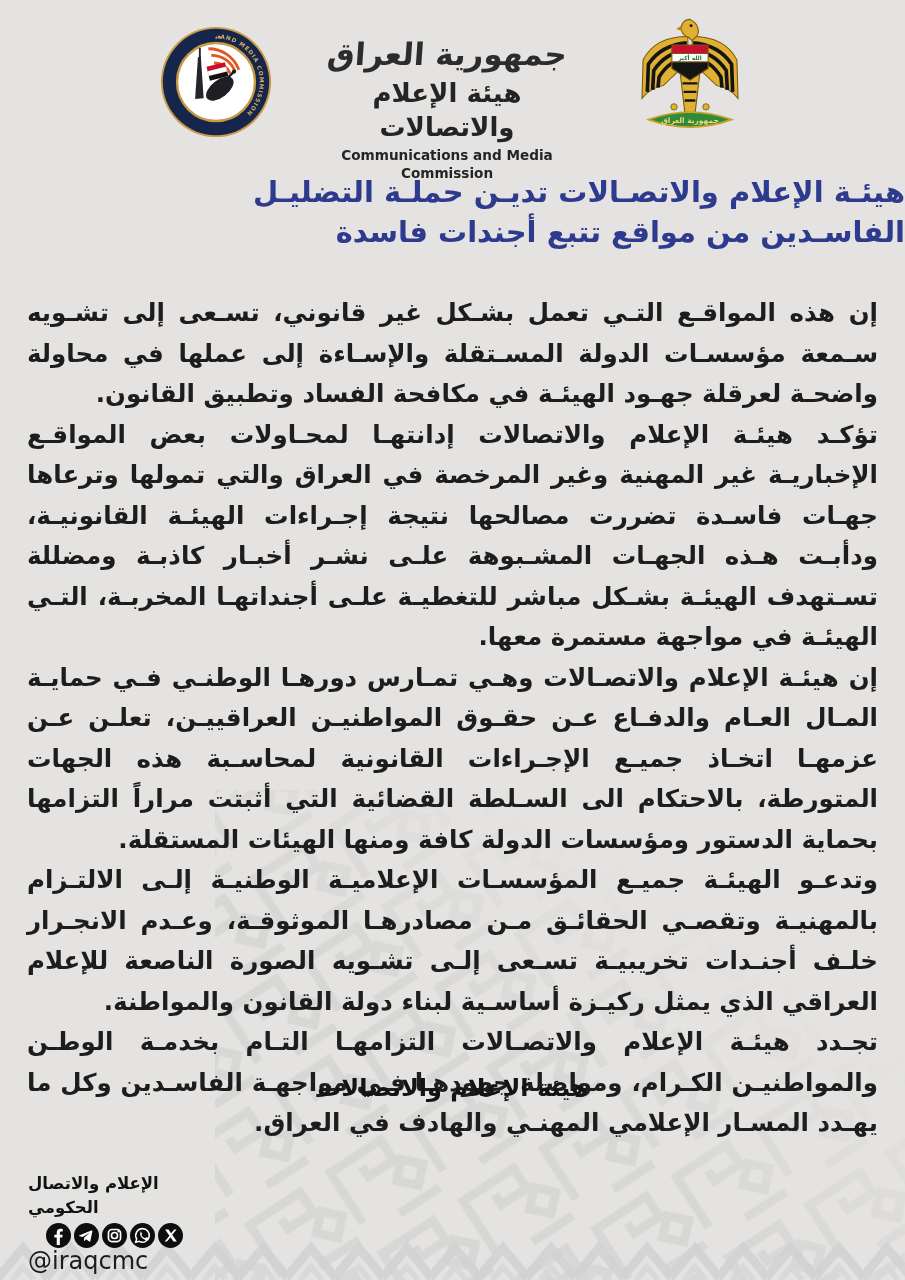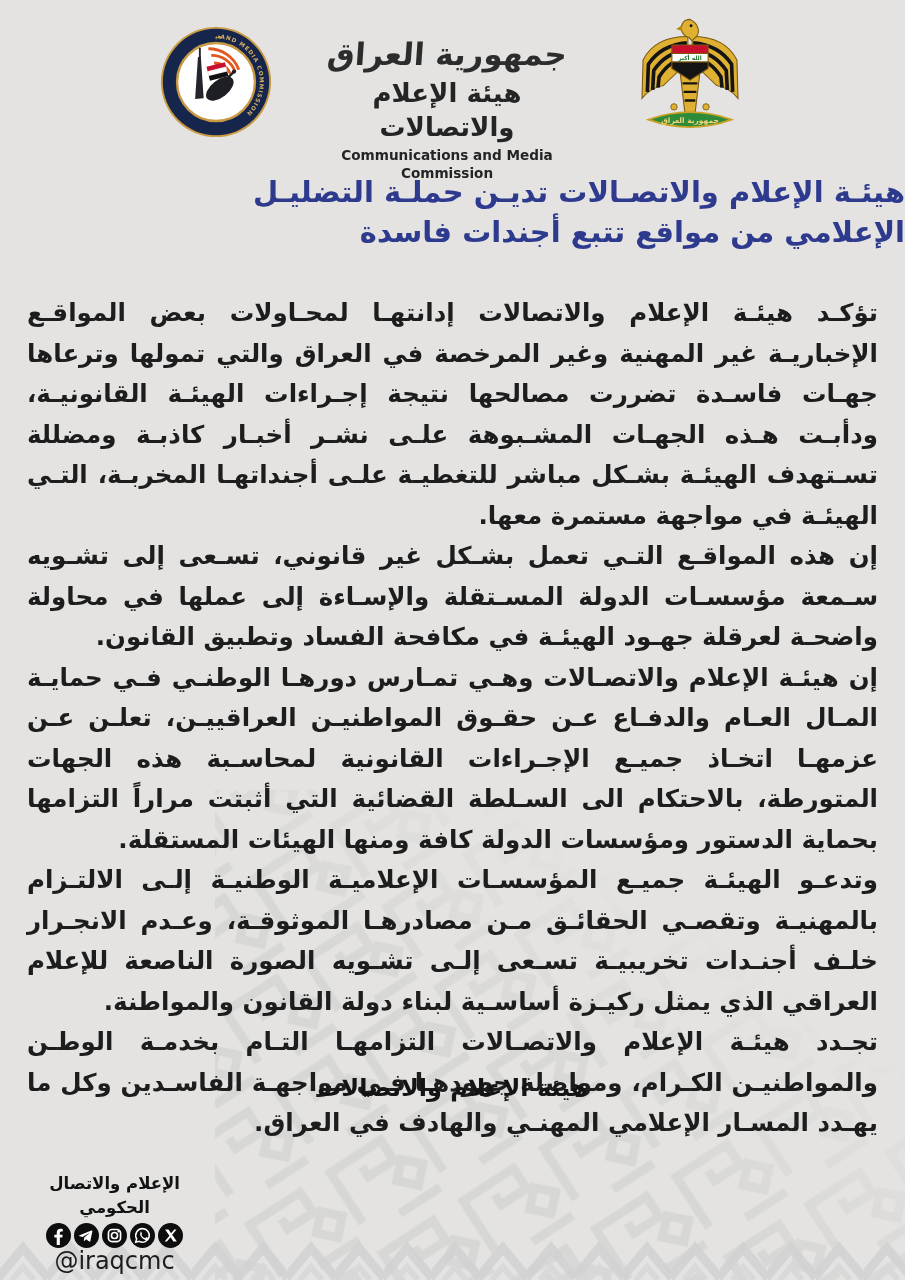--- a/index.html
+++ b/index.html
@@ -51,21 +51,21 @@
   }
   .body p { margin:0; }
   
   .signature {
     position:absolute; top:1070px; left:0; right:0; z-index:2;
     text-align:center; font-weight:bold; font-size:24px; line-height:36px; color:#141414;
   }
   
   .social {
     position:absolute; right:704px; left:28px; bottom:6px; z-index:3;
-    text-align:center;
+    text-align:left;
   }
   .social-label { font-size:16.5px; font-weight:bold; color:#121212; line-height:24px; }
   .icons { display:flex; justify-content:center; gap:3px; direction:ltr; margin-top:3px; }
   .icons svg { display:block; }
   .handle { direction:ltr; font-size:24px; color:#1c1c1c; line-height:26px; }
 </style>
 </head>
 <body>
 
 <div class="page">
@@ -172,26 +172,26 @@
         <circle cx="70" cy="88" r="3" fill="#e0b032" stroke="#7a5a10" stroke-width=".8"></circle>
 
         <path d="M16 100 Q55 86 94 100 Q55 114 16 100 Z" fill="#2e8b3a" stroke="#c9a227" stroke-width="1.6"></path>
         <text x="55" y="103.5" font-size="7" text-anchor="middle" fill="#f3d37a" font-weight="bold">جمهورية العراق</text>
       </svg>
     </div>
   </header>
 
   <h1 class="title">
     <span>هيئـة الإعلام والاتصـالات تديـن حملـة التضليـل</span><br>
-    <span>الإعلامي من مواقع تتبع أجندات فاسدة</span>
+    <span>الفاسـدين من مواقع تتبع أجندات فاسدة</span>
   </h1>
 
   <main class="body">
+    <p>إن هذه المواقـع التـي تعمل بشـكل غير قانوني، تسـعى إلى تشـويه سـمعة مؤسسـات الدولة المسـتقلة والإسـاءة إلى عملها في محاولة واضحـة لعرقلة جهـود الهيئـة في مكافحة الفساد وتطبيق القانون.</p>
     <p>تؤكـد هيئـة الإعلام والاتصالات إدانتهـا لمحـاولات بعض المواقـع الإخباريـة غير المهنية وغير المرخصة في العراق والتي تمولها وترعاها جهـات فاسـدة تضررت مصالحها نتيجة إجـراءات الهيئـة القانونيـة، ودأبـت هـذه الجهـات المشـبوهة علـى نشـر أخبـار كاذبـة ومضللة تسـتهدف الهيئـة بشـكل مباشر للتغطيـة علـى أجنداتهـا المخربـة، التـي الهيئـة في مواجهة مستمرة معها.</p>
-    <p>إن هذه المواقـع التـي تعمل بشـكل غير قانوني، تسـعى إلى تشـويه سـمعة مؤسسـات الدولة المسـتقلة والإسـاءة إلى عملها في محاولة واضحـة لعرقلة جهـود الهيئـة في مكافحة الفساد وتطبيق القانون.</p>
     <p>إن هيئـة الإعلام والاتصـالات وهـي تمـارس دورهـا الوطنـي فـي حمايـة المـال العـام والدفـاع عـن حقـوق المواطنيـن العراقييـن، تعلـن عـن عزمهـا اتخـاذ جميـع الإجـراءات القانونية لمحاسـبة هذه الجهات المتورطة، بالاحتكام الى السـلطة القضائية التي أثبتت مراراً التزامها بحماية الدستور ومؤسسات الدولة كافة ومنها الهيئات المستقلة.</p>
     <p>وتدعـو الهيئـة جميـع المؤسسـات الإعلاميـة الوطنيـة إلـى الالتـزام بالمهنيـة وتقصـي الحقائـق مـن مصادرهـا الموثوقـة، وعـدم الانجـرار خلـف أجنـدات تخريبيـة تسـعى إلـى تشـويه الصورة الناصعة للإعلام العراقي الذي يمثل ركيـزة أساسـية لبناء دولة القانون والمواطنة.</p>
     <p>تجـدد هيئـة الإعلام والاتصـالات التزامهـا التـام بخدمـة الوطـن والمواطنيـن الكـرام، ومواصلة جهودهـا فـي مواجهـة الفاسـدين وكل ما يهـدد المسـار الإعلامي المهنـي والهادف في العراق.</p>
   </main>
 
   <div class="signature">
     <div>هيئة الإعلام والاتصالات</div>
   </div>
 
   <footer class="social">

